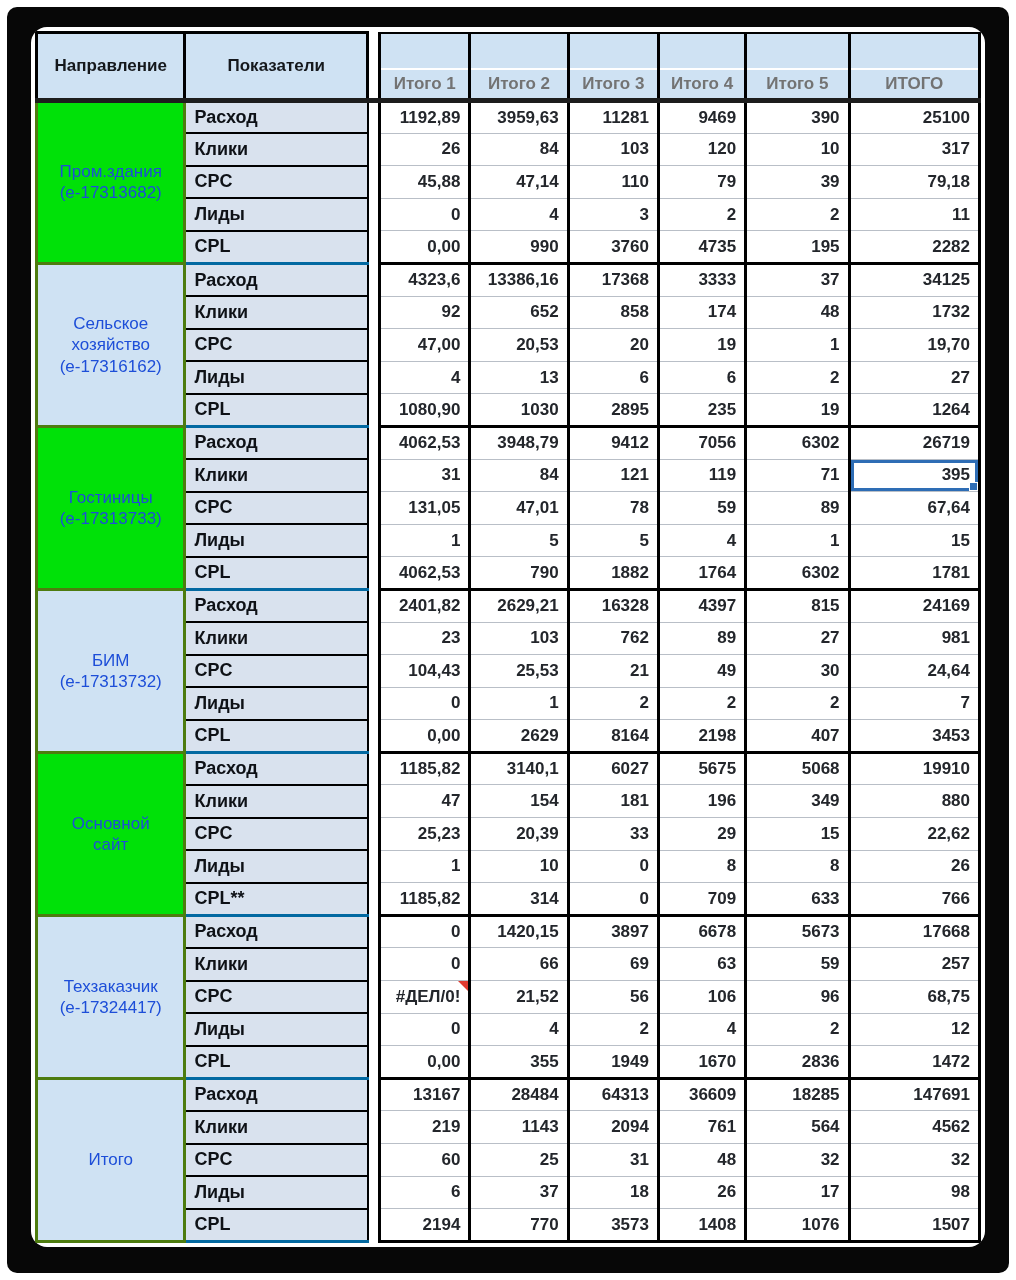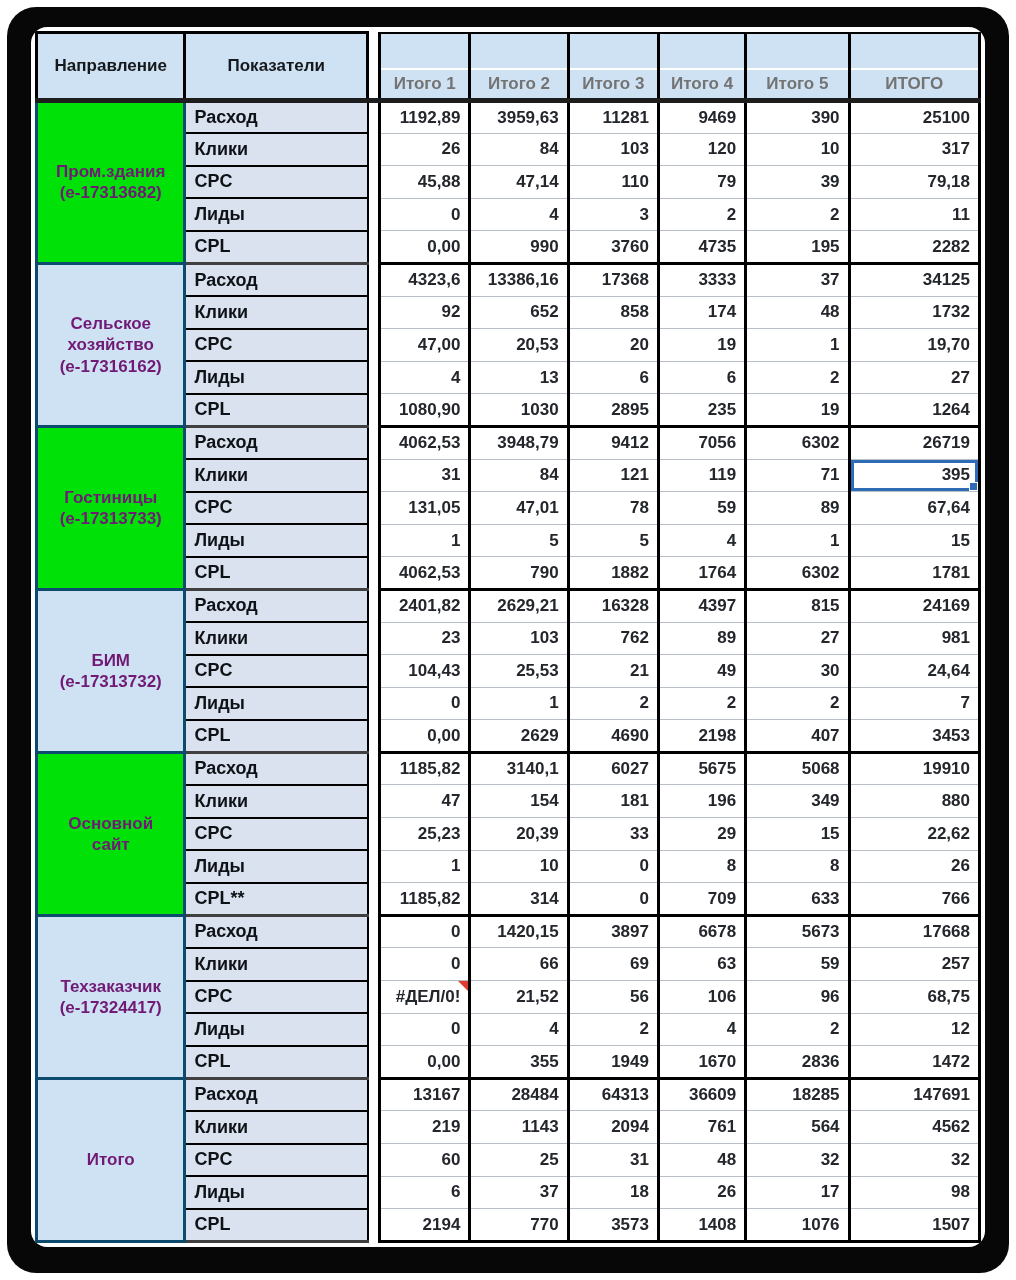--- a/index.html
+++ b/index.html
@@ -1,40 +1,40 @@
 <!DOCTYPE html>
 <html style="--header-blue: #cfe2f3; --label-blue: #d9e2ee; --group-green: #00e108; --group-blue: #cfe2f3; --selection-blue: #2e6db5; --comment-red: #e03a2f; --row-divider-gray: #b9bfc7;"><head>
 <meta charset="utf-8">
 <style>
   html,body{margin:0;padding:0;background:#ffffff;width:1016px;height:1280px;
     font-family:"Liberation Sans",sans-serif;}
   .frame{position:absolute;left:7px;top:7px;width:1002px;height:1266px;box-sizing:border-box;
-    background:#070707;border-radius:29px;padding:20px 24px 26px 24px;}
+    background:#070707;border-radius:10px;padding:20px 24px 26px 24px;}
   .inner{width:100%;height:100%;background:#ffffff;border-radius:16px;overflow:hidden;
     box-sizing:border-box;padding:4px;}
   table{width:100%;height:100%;border-collapse:collapse;table-layout:fixed;}
   th,td{box-sizing:border-box;overflow:hidden;white-space:nowrap;}
   
   th.corner{background:var(--header-blue);border:3px solid #000;border-bottom:5px solid #1d1d1d;
     font-size:17px;font-weight:700;color:#15181c;text-align:center;}
   th.sphead{background:#fff;border:none;border-bottom:5px solid #1d1d1d;}
   th.pblank{background:var(--header-blue);border-left:3px solid #000;border-right:3px solid #000;
     border-top:2px solid #000;height:36px;}
   th.plabel{background:var(--header-blue);border-left:3px solid #000;border-right:3px solid #000;
     border-top:2px solid #fff;border-bottom:5px solid #1d1d1d;height:30px;
     font-size:17px;font-weight:700;color:#737373;text-align:center;}
   
-  td.dir{border:3px solid #0c4a6e;text-align:center;font-weight:700;font-size:17px;color:#701a75;
+  td.dir{border:3px solid #4d7c0f;text-align:center;font-weight:400;font-size:17px;color:#1d4ed8;
     vertical-align:middle;line-height:1.25;}
   td.dir.green{background:var(--group-green);}
   td.dir.blue{background:var(--group-blue);}
   td.metric{background:var(--label-blue);border:2px solid #000;font-size:18px;font-weight:700;
     color:#0e1116;text-align:left;padding-left:8px;}
   td.metric.mtop{border-top:3px solid #0ea5e9;}
-  td.metric.mbot{border-bottom:3px solid #404040;}
+  td.metric.mbot{border-bottom:3px solid #0369a1;}
   td.spacer{background:#fff;border:none;}
   td.val{background:#fff;border-left:3px solid #000;border-right:3px solid #000;
     border-bottom:1px solid var(--row-divider-gray);font-size:17px;font-weight:700;color:#23262b;
     text-align:right;padding-right:8px;position:relative;}
   td.val.gtop{border-top:3px solid #000;}
   td.val.gbot{border-bottom:3px solid #000;}
   td.val.selected{box-shadow:inset 0 0 0 3px var(--selection-blue);}
   td.val.selected::after{content:"";position:absolute;right:0;bottom:0;width:7px;height:7px;
     background:var(--selection-blue);border:1px solid #fff;}
   td.val.comment::before{content:"";position:absolute;top:0;right:0;
@@ -269,21 +269,21 @@
             <td class="val">1</td>
             <td class="val">2</td>
             <td class="val">2</td>
             <td class="val">2</td>
             <td class="val">7</td>
           </tr>
           <tr>
             <td class="metric mbot">CPL</td>
             <td class="val gbot">0,00</td>
             <td class="val gbot">2629</td>
-            <td class="val gbot">4690</td>
+            <td class="val gbot">8164</td>
             <td class="val gbot">2198</td>
             <td class="val gbot">407</td>
             <td class="val gbot">3453</td>
           </tr>
           <tr>
             <td rowspan="5" class="dir green">
               <div>Основной</div>
               <div>сайт</div>
             </td>
             <td class="metric mtop">Расход</td>

